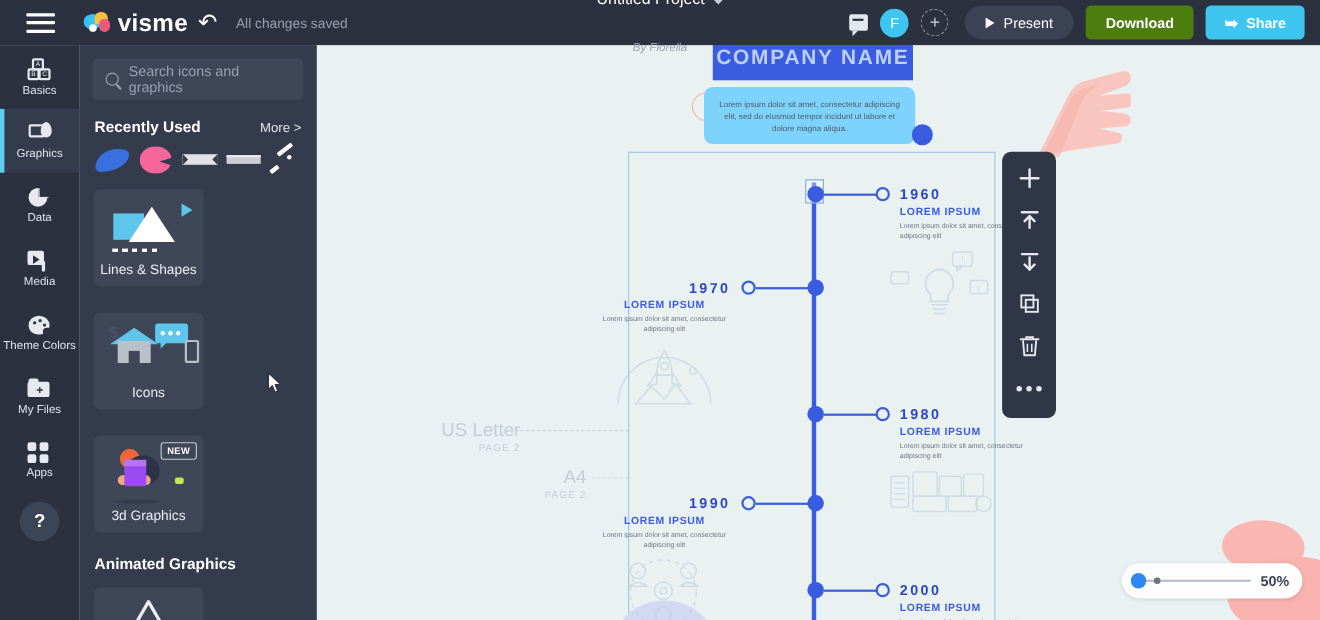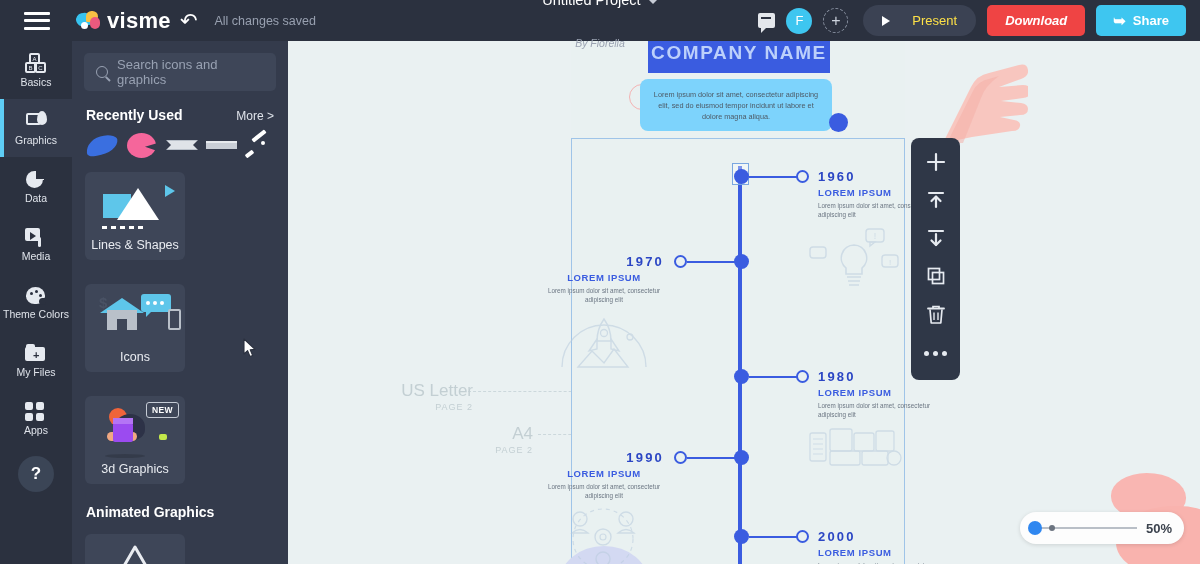--- a/index.html
+++ b/index.html
@@ -34,23 +34,23 @@
   .chev { width:0;height:0;border-left:5px solid transparent;border-right:5px solid transparent;border-top:5px solid #c7ccd6; margin-top:3px;}
   .project-author { color:#9aa2b1; font-size:10.5px; font-style:italic; margin-top:1px; }
 
   .topbar-right { margin-left:auto; display:flex; align-items:center; gap:11px; padding-right:14px; }
   .cmt-icon { width:17px;height:15px;background:#e4e7ec;border-radius:2px;position:relative;cursor:pointer;}
   .cmt-icon:after{content:"";position:absolute;left:3px;bottom:-5px;border-left:5px solid #e4e7ec;border-bottom:5px solid transparent;}
   .cmt-icon i{position:absolute;left:3px;top:4px;width:10px;height:2px;background:#2b313f;box-shadow:0 4px 0 -1px #2b313f;}
   .avatar { width:26px;height:26px;border-radius:50%;background:#3ec6f0;color:#fff;font-size:13px;display:flex;align-items:center;justify-content:center;cursor:pointer;}
   .addcollab { width:25px;height:25px;border-radius:50%;border:1.5px dashed #8b93a3;color:#cdd3dd;font-size:16px;display:flex;align-items:center;justify-content:center;cursor:pointer;line-height:1;}
   .btn { border-radius:17px; font-size:13px; display:flex;align-items:center;justify-content:center;cursor:pointer; height:31px;}
-  .btn-present { background:#3b4253; color:#fde047; padding:0 19px; gap:22px; margin-left:4px;}
+  .btn-present { background:#3b4253; color:#ffffff; padding:0 19px; gap:8px; margin-left:4px;}
   .btn-present .play { width:0;height:0;border-left:8px solid #fff;border-top:5px solid transparent;border-bottom:5px solid transparent;}
-  .btn-download { background:#ef4444; color:#fff; padding:0 18px; font-weight:bold; border-radius:5px;font-style:italic;}
+  .btn-download { background:#4d7c0f; color:#fff; padding:0 18px; font-weight:bold; border-radius:5px;}
   .btn-share { background:#3ec6f0; color:#fff; padding:0 17px; font-weight:bold; border-radius:5px; gap:7px;}
   .share-arrow { font-size:15px; }
 
   
   .rail { position:absolute; left:0; top:41px; width:72px; height:523px; background:#2b313f; z-index:40; }
   .rail-item { height:58px; display:flex; flex-direction:column; align-items:center; justify-content:center; gap:3px; cursor:pointer; position:relative;}
   .rail-item.active { background:#343b4c; }
   .rail-item.active:before { content:""; position:absolute; left:0; top:0; width:4px; height:100%; background:#5ecdf5; }
   .rail-label { color:#dfe3ea; font-size:10.5px; line-height:11px; text-align:center;}
   .rail-ico { width:22px; height:21px; position:relative; }

